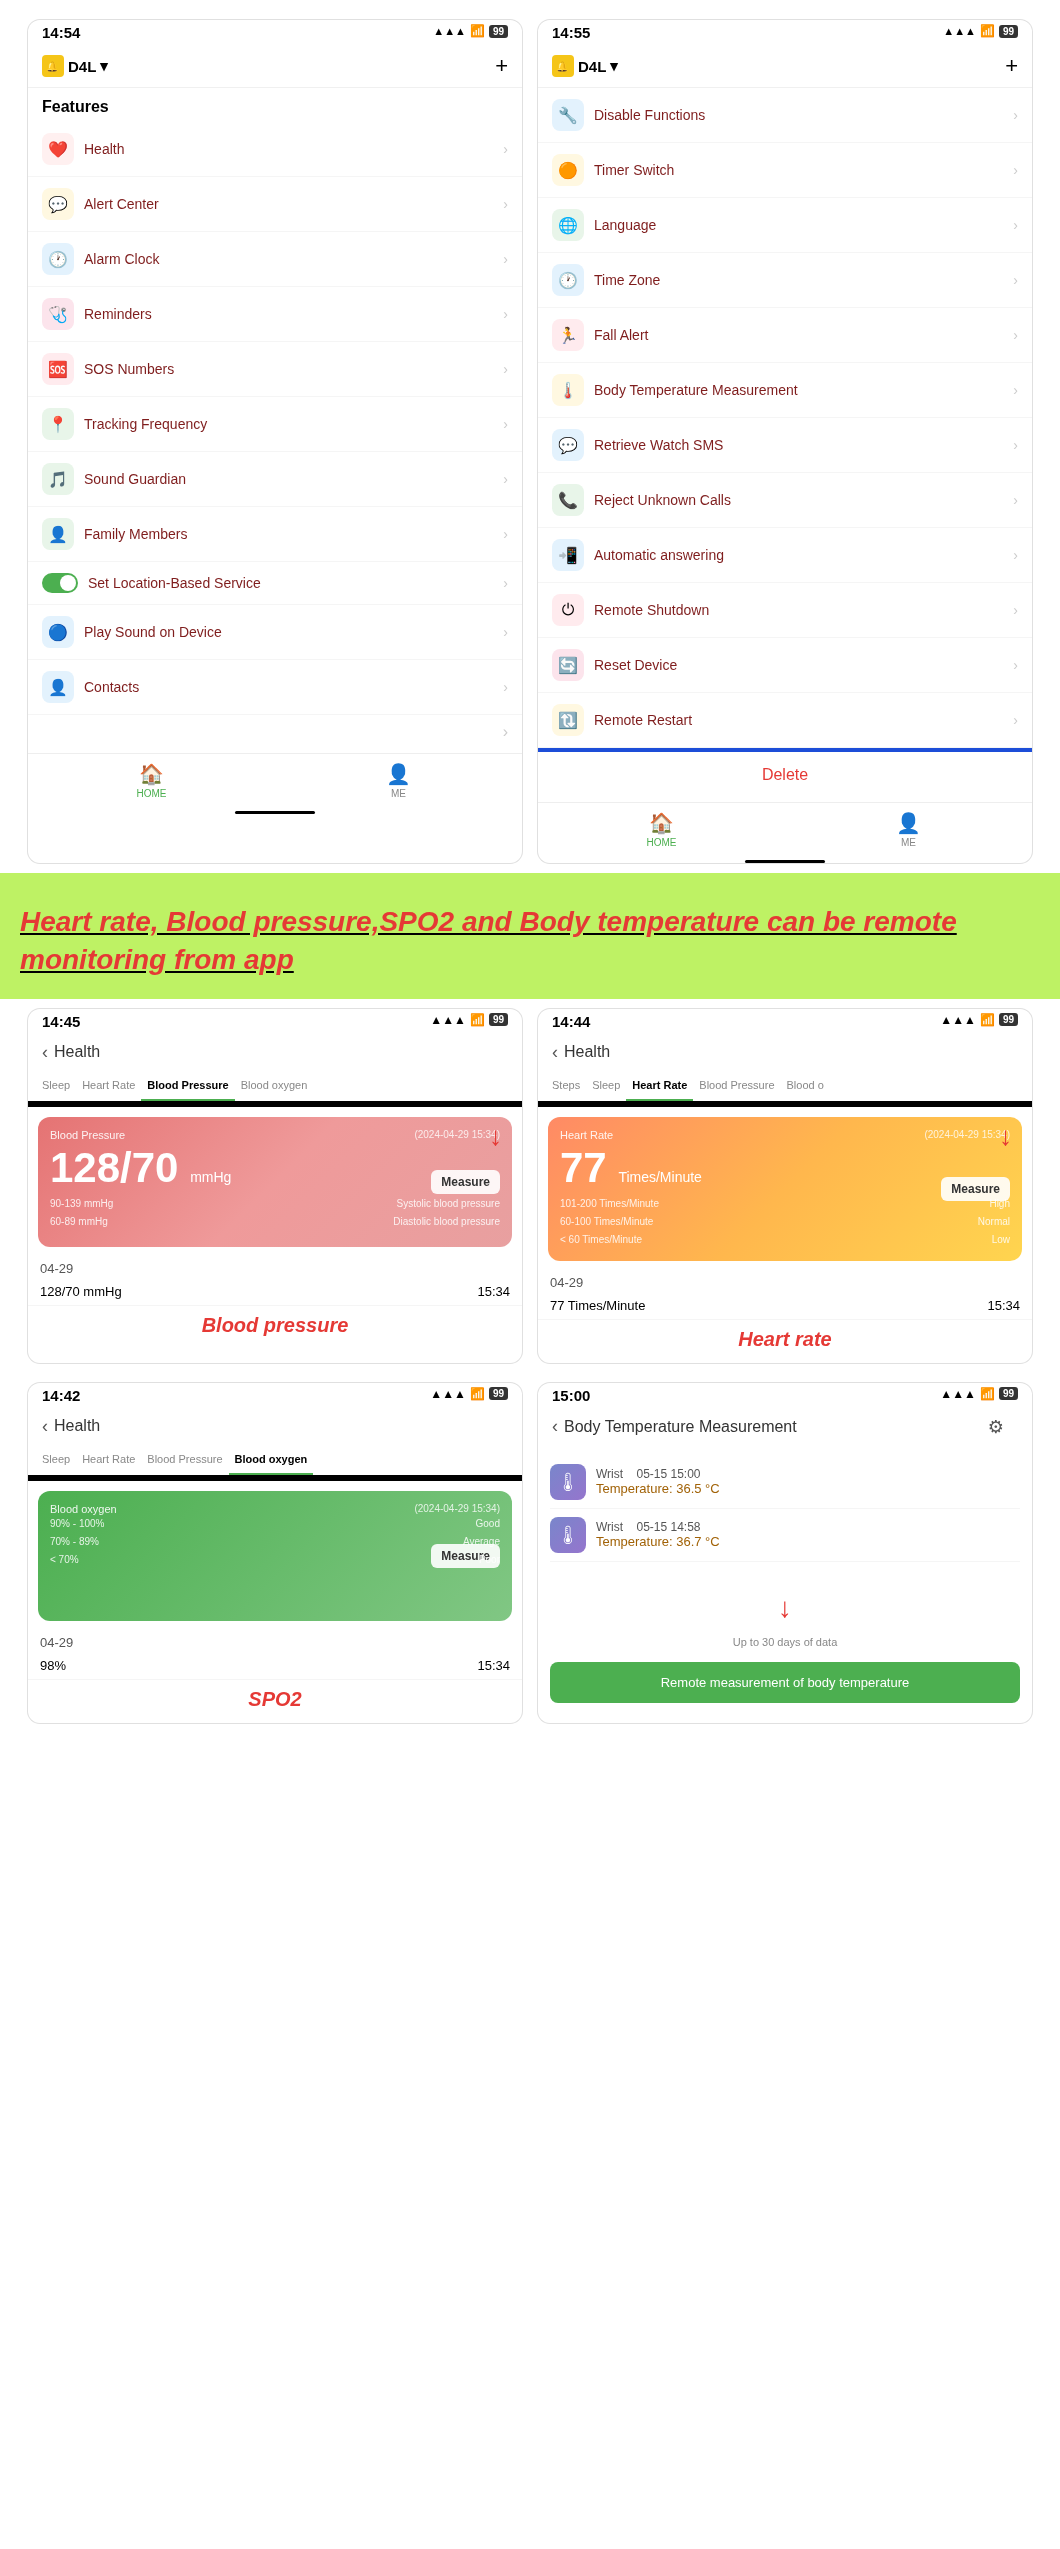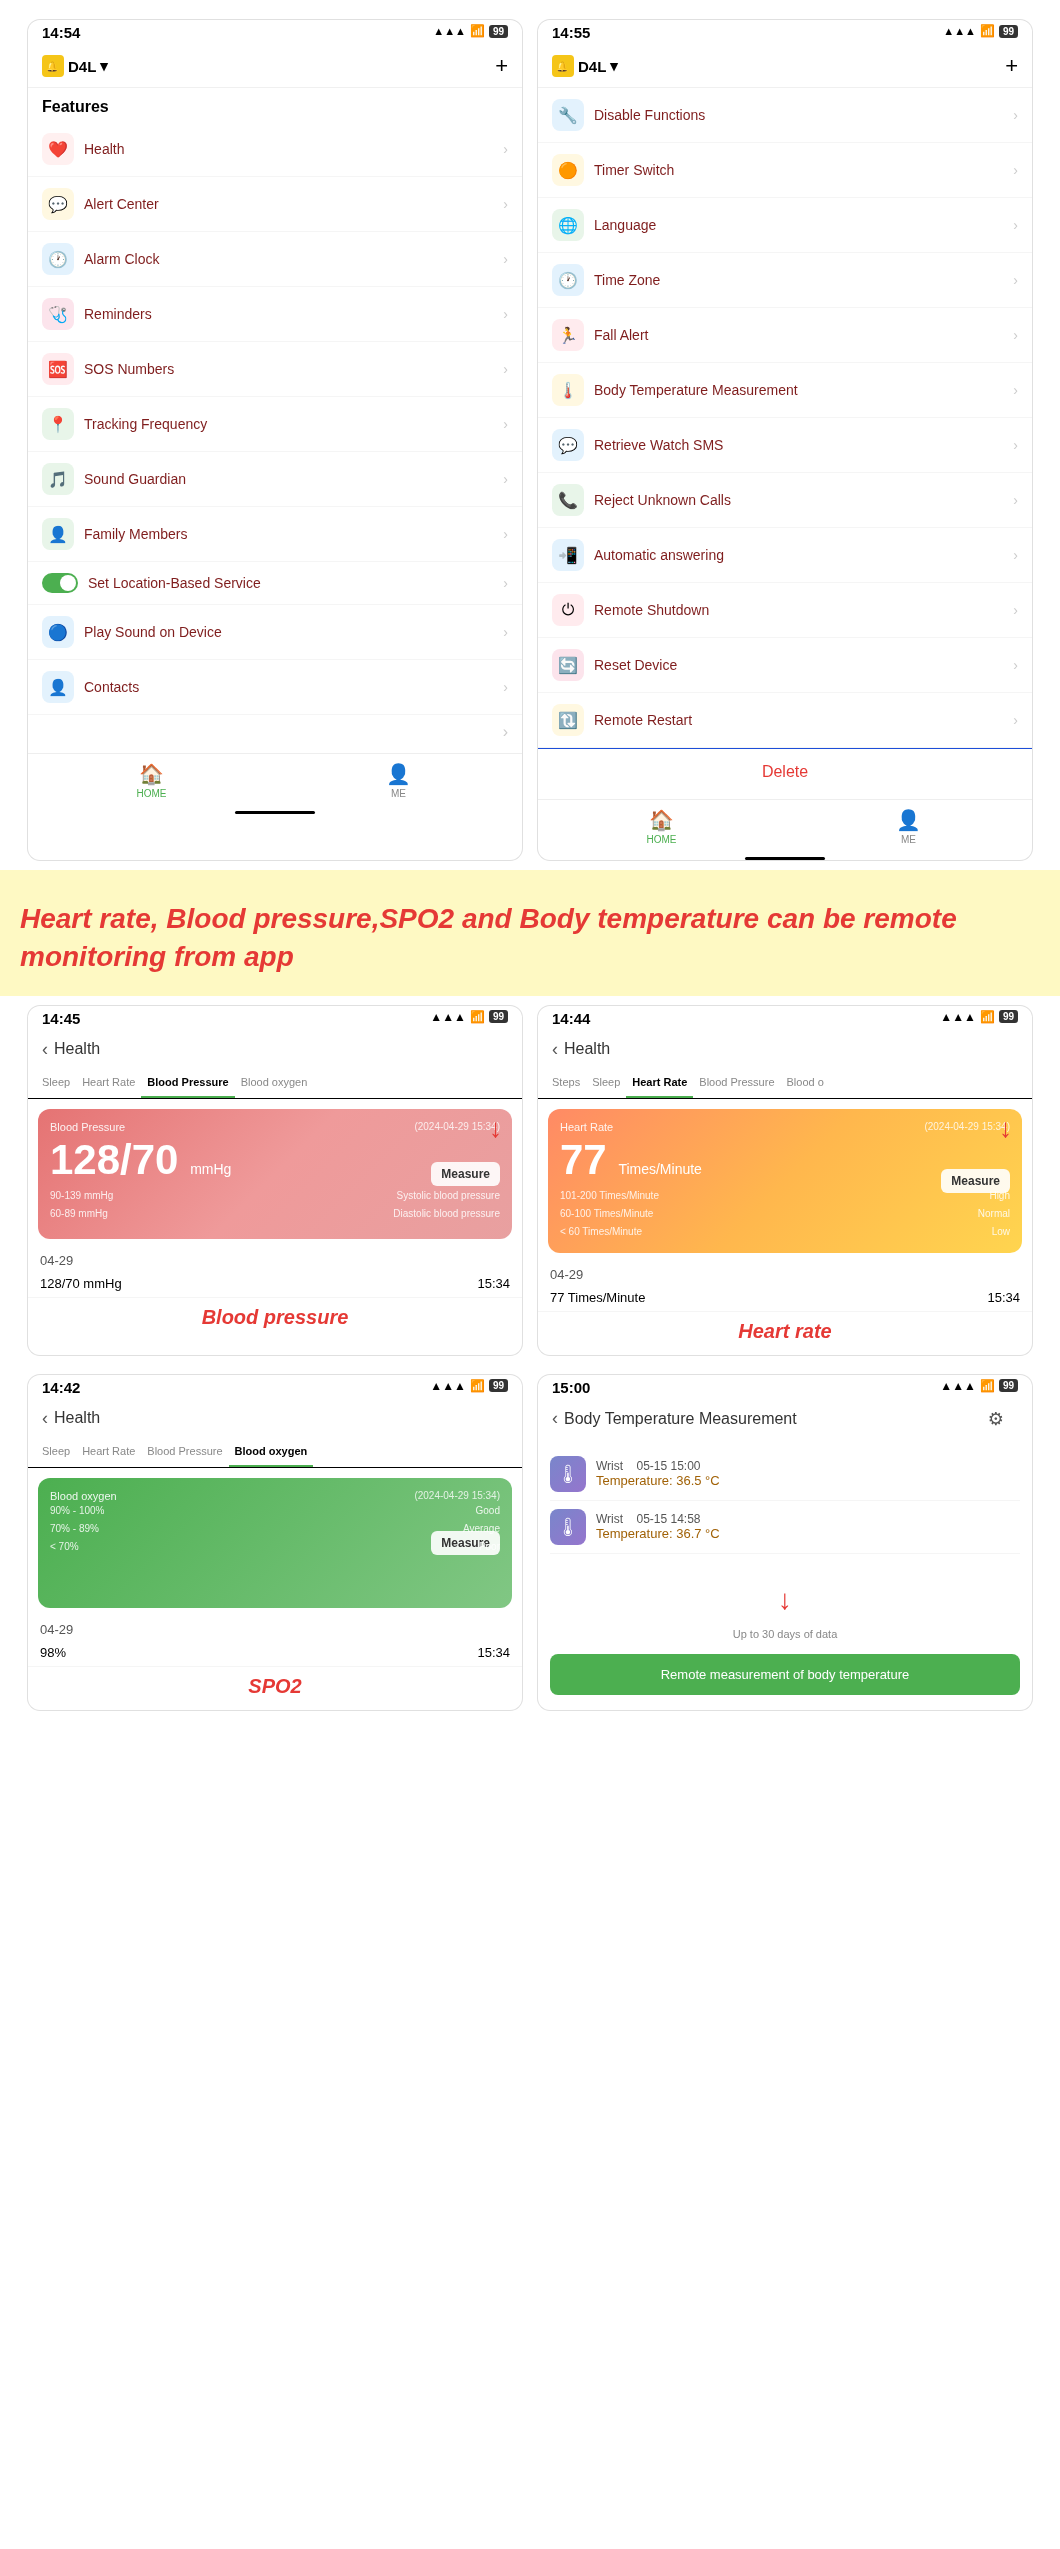--- a/index.html
+++ b/index.html
@@ -153,36 +153,37 @@
       height: 16px;
       background: #fff;
       border-radius: 50%;
       top: 2px;
       right: 2px;
     }
 
     .delete-row {
       padding: 14px;
       text-align: center;
-      border-top: 1px solid #1d4ed8;
+      border-top: 4px solid #1d4ed8;
     }
 
     .delete-btn {
       color: #e53935;
       font-size: 16px;
       font-weight: 500;
       background: none;
       border: none;
       cursor: pointer;
     }
 
     
     .headline-section {
       padding: 30px 20px 20px;
-      background: #fef9c3;
+      background: #bef264;
+      text-decoration: underline;
     }
 
     .headline-text {
       color: #e53935;
       font-size: 28px;
       font-weight: 900;
       line-height: 1.35;
       font-style: italic;
     }
 
@@ -198,21 +199,21 @@
       background: #fff;
       border-radius: 12px;
       overflow: hidden;
       box-shadow: 0 0 0 1px #e0e0e0;
       margin: 0 8px;
     }
 
     .health-tabs {
       display: flex;
       padding: 0 8px;
-      border-bottom: 1px solid #000000;
+      border-bottom: 6px solid #000000;
       overflow: hidden;
     }
 
     .health-tab {
       padding: 8px 6px;
       font-size: 11px;
       color: #888;
       cursor: pointer;
       white-space: nowrap;
     }

